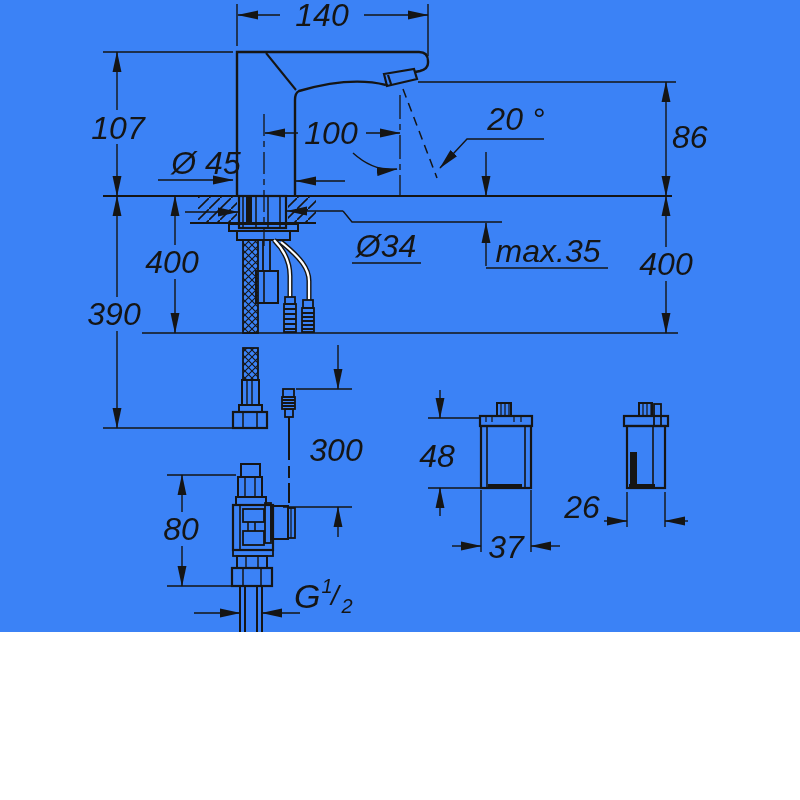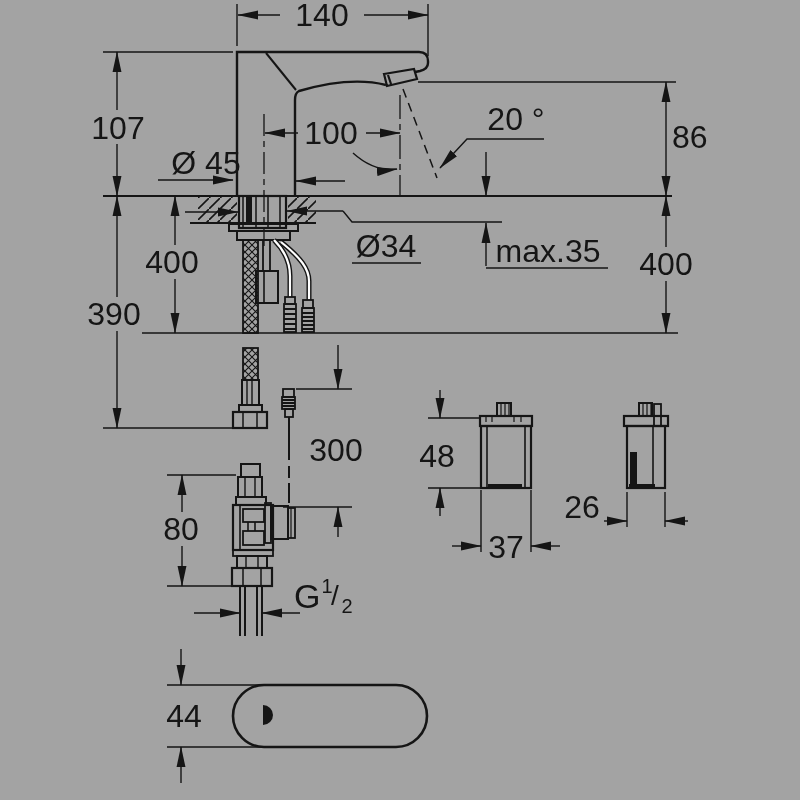--- a/index.html
+++ b/index.html
@@ -1,17 +1,17 @@
 <!DOCTYPE html>
 <html><head>
 <meta charset="utf-8">
 <style>
   html,body{margin:0;padding:0;background:#fff;}
-  .stage{width:800px;height:800px;background:#a3a3a3;position:relative;overflow:hidden;
-         font-family:"Liberation Sans", sans-serif;}
+  .stage{width:800px;height:632px;background:#3b82f6;position:relative;overflow:hidden;
+         font-family:"Liberation Sans", sans-serif;font-style:italic;}
   svg{display:block;}
   text{font-family:"Liberation Sans", sans-serif;fill:#151515;}
   .dimtxt{font-size:32px;}
   .small{font-size:20px;}
   .mid{font-size:28px;}
   .big{font-size:34px;}
 </style>
 </head>
 <body>
 

